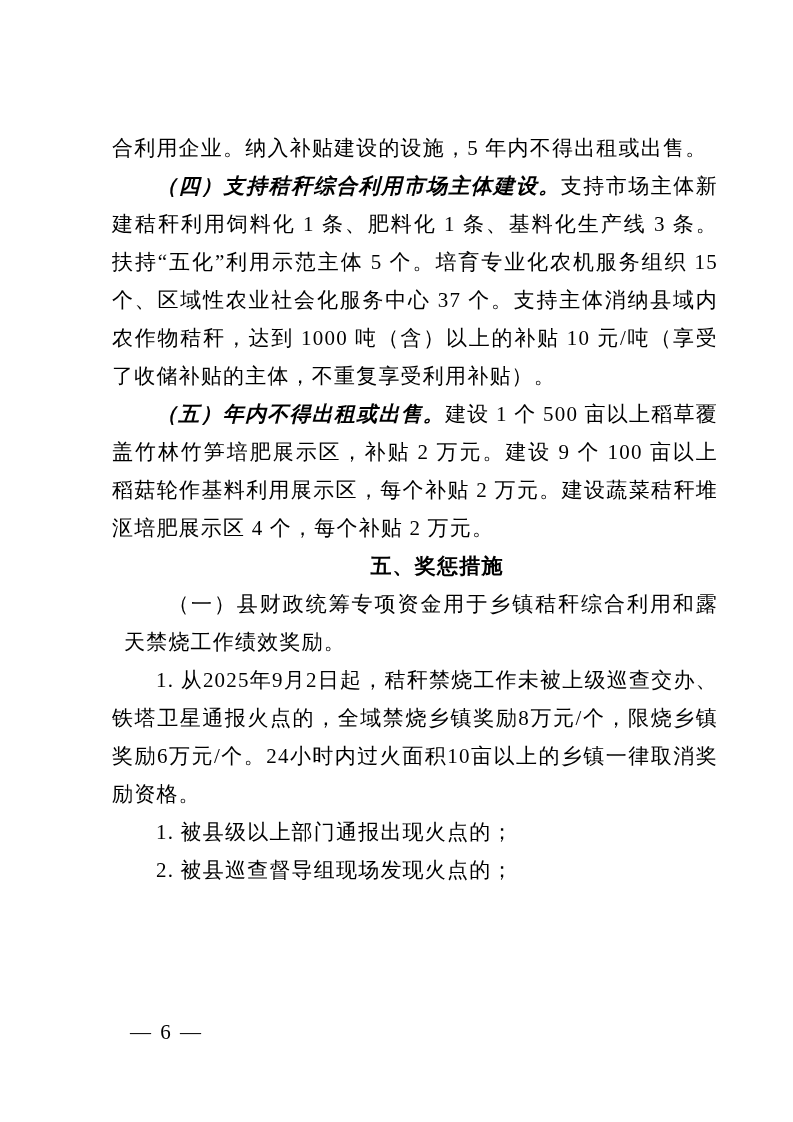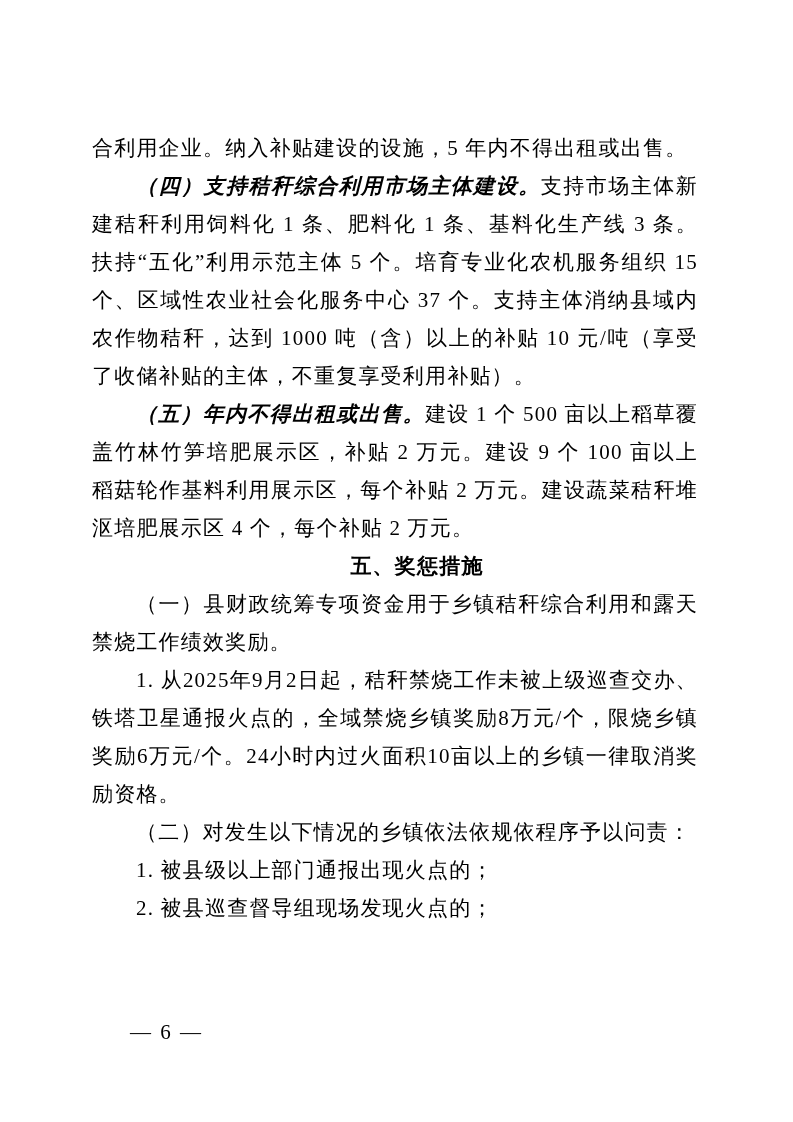--- a/index.html
+++ b/index.html
@@ -11,21 +11,21 @@
     position: relative;
     width: 793px;
     height: 1122px;
     background: #ffffff;
     color: #000000;
     font-family: "Liberation Serif", "DejaVu Serif", serif;
     overflow: hidden;
   }
   .text-block {
     position: absolute;
-    left: 92px;
+    left: 112px;
     top: 129px;
     width: 606px;
   }
   p.para {
     margin: 0;
     font-size: 21px;
     line-height: 38px;
     letter-spacing: 1.2px;
     text-align: justify;
     word-break: break-all;
@@ -35,20 +35,21 @@
   }
   
   p.para.h2 {
     font-family: "Liberation Sans", "DejaVu Sans", sans-serif;
     font-weight: bold;
     text-align: center;
   }
   
   p.para.kai {
     font-family: Liberation Serif, serif;
+    margin-left: 12px;
   }
   
   span.lead {
     font-weight: bold;
     font-style: italic;
   }
   .page-number {
     position: absolute;
     left: 130px;
     top: 1020px;
@@ -61,18 +62,17 @@
 <body>
 
 <div class="page">
   <main class="text-block">
       <p class="para body"><span>合利用企业。纳入补贴建设的设施，5 年内不得出租或出售。</span></p>
       <p class="para body indent"><span class="lead">（四）支持秸秆综合利用市场主体建设。</span><span>支持市场主体新建秸秆利用饲料化 1 条、肥料化 1 条、基料化生产线 3 条。扶持“五化”利用示范主体 5 个。培育专业化农机服务组织 15 个、区域性农业社会化服务中心 37 个。支持主体消纳县域内农作物秸秆，达到 1000 吨（含）以上的补贴 10 元/吨（享受了收储补贴的主体，不重复享受利用补贴）。</span></p>
       <p class="para body indent"><span class="lead">（五）年内不得出租或出售。</span><span>建设 1 个 500 亩以上稻草覆盖竹林竹笋培肥展示区，补贴 2 万元。建设 9 个 100 亩以上稻菇轮作基料利用展示区，每个补贴 2 万元。建设蔬菜秸秆堆沤培肥展示区 4 个，每个补贴 2 万元。</span></p>
       <p class="para h2 indent"><span>五、奖惩措施</span></p>
       <p class="para kai indent"><span>（一）县财政统筹专项资金用于乡镇秸秆综合利用和露天禁烧工作绩效奖励。</span></p>
       <p class="para body indent"><span>1. 从2025年9月2日起，秸秆禁烧工作未被上级巡查交办、铁塔卫星通报火点的，全域禁烧乡镇奖励8万元/个，限烧乡镇奖励6万元/个。24小时内过火面积10亩以上的乡镇一律取消奖励资格。</span></p>
-      <p class="para kai indent"><span>（二）对发生以下情况的乡镇依法依规依程序予以问责：</span></p>
       <p class="para body indent"><span>1. 被县级以上部门通报出现火点的；</span></p>
       <p class="para body indent"><span>2. 被县巡查督导组现场发现火点的；</span></p>
     </main>
   <div class="page-number">— 6 —</div>
 </div>
 
 </body></html>

